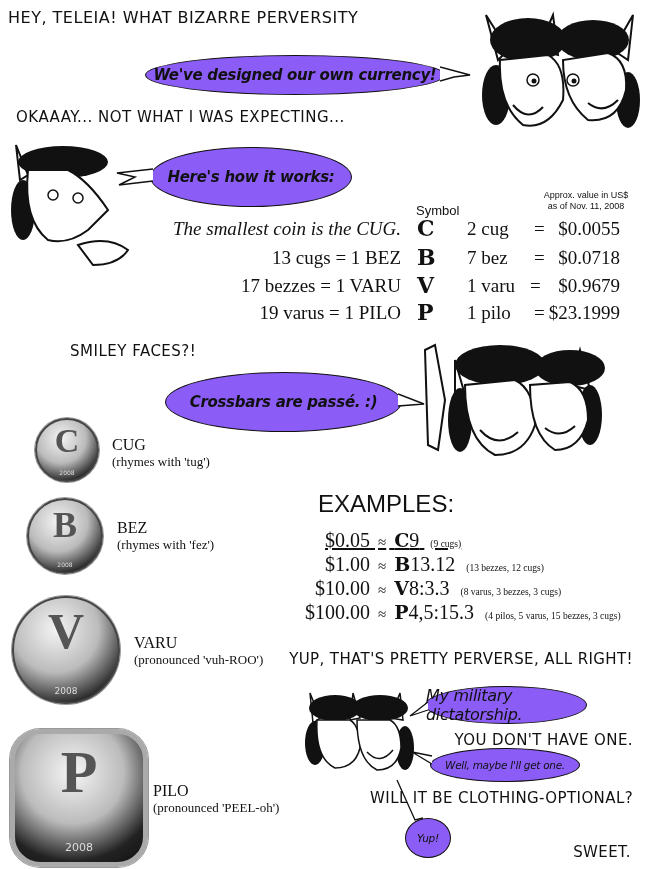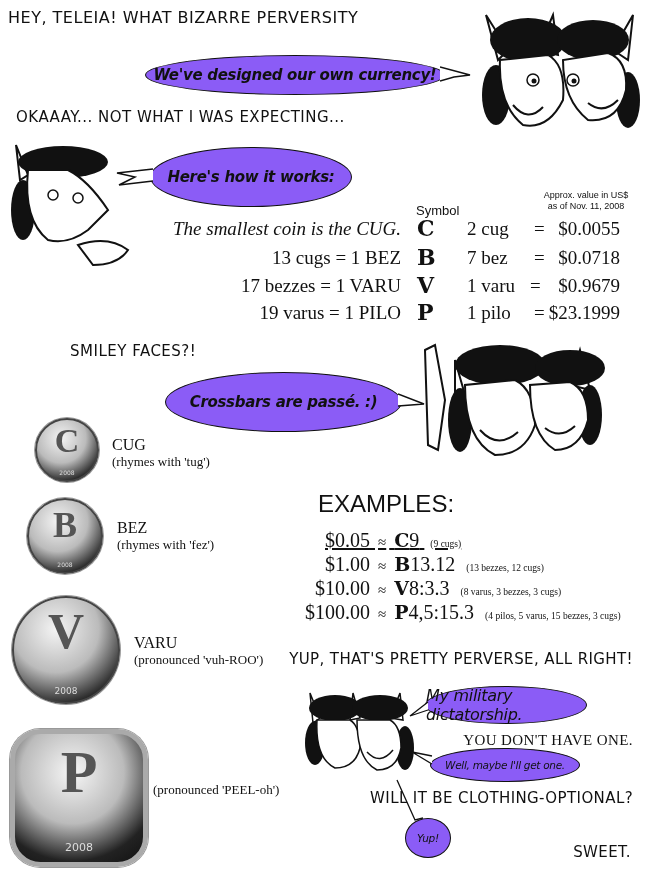--- a/index.html
+++ b/index.html
@@ -154,20 +154,21 @@
   <div class="cname" style="left:134px;top:634px;">
     <span class="n">VARU</span>
     <span class="p">(pronounced 'vuh-ROO')</span>
   </div>
 
   <div class="coin" style="left:10px;top:729px;width:128px;height:128px;border-radius:22%;background:radial-gradient(circle at 45% 30%,#f6f6f6 0%,#bbb 45%,#222 78%,#111 100%);border:5px solid #aaa;">
     <span class="l" style="font-size:60px;margin-top:4px;">P</span>
     <span class="yr" style="font-size:11px;">2008</span>
   </div>
   <div class="cname" style="left:153px;top:782px;">
+    <span class="n">PILO</span>
     <span class="p">(pronounced 'PEEL-oh')</span>
   </div>
 </div>
 
 <div class="abs serif" style="left:318px;top:490px;font-size:24px;">EXAMPLES:</div>
 <div>
   <div class="ex" style="left:325px;top:529px;text-decoration:underline;">
     <span>$0.05</span>
     <span style="font-size:15px;margin:0 3px;">≈</span>
     <span class="sym" style="font-size:19px;">C</span><span>9</span>
@@ -208,21 +209,21 @@
   <path d="M52 32 Q52 72 72 82 Q92 82 96 60 Q96 38 85 32 Z" fill="#fff" stroke="#111" stroke-width="1.5"></path>
   <path d="M62 64 Q75 78 88 62" fill="#fff" stroke="#111" stroke-width="1.5"></path>
 </svg>
 
 <div class="bubble" style="left:425px;top:686px;width:160px;height:36px;">
   <span class="t" style="font-size:16px;">My military dictatorship.</span>
 </div>
 <svg class="abs" style="left:408px;top:700px;" width="22" height="20">
     <path d="M20 2 L2 16 L20 10" fill="#fff" stroke="#111" stroke-width="1.3"></path>
   </svg>
-<div class="abs caps-sm" style="right:12px;top:733px;font-family:Liberation Serif, serif;">YOU DON'T HAVE ONE.</div>
+<div class="abs caps-sm" style="right:12px;top:733px;">YOU DON'T HAVE ONE.</div>
 
 <div class="bubble" style="left:430px;top:748px;width:148px;height:32px;">
   <span class="t" style="font-size:10.5px;">Well, maybe I'll get one.</span>
 </div>
 <svg class="abs" style="left:410px;top:750px;" width="24" height="18">
     <path d="M22 6 L2 2 L22 14" fill="#fff" stroke="#111" stroke-width="1.3"></path>
   </svg>
 <div class="abs caps-sm" style="right:12px;top:791px;">WILL IT BE CLOTHING-OPTIONAL?</div>
 
 <div class="bubble" style="left:405px;top:818px;width:44px;height:38px;">

